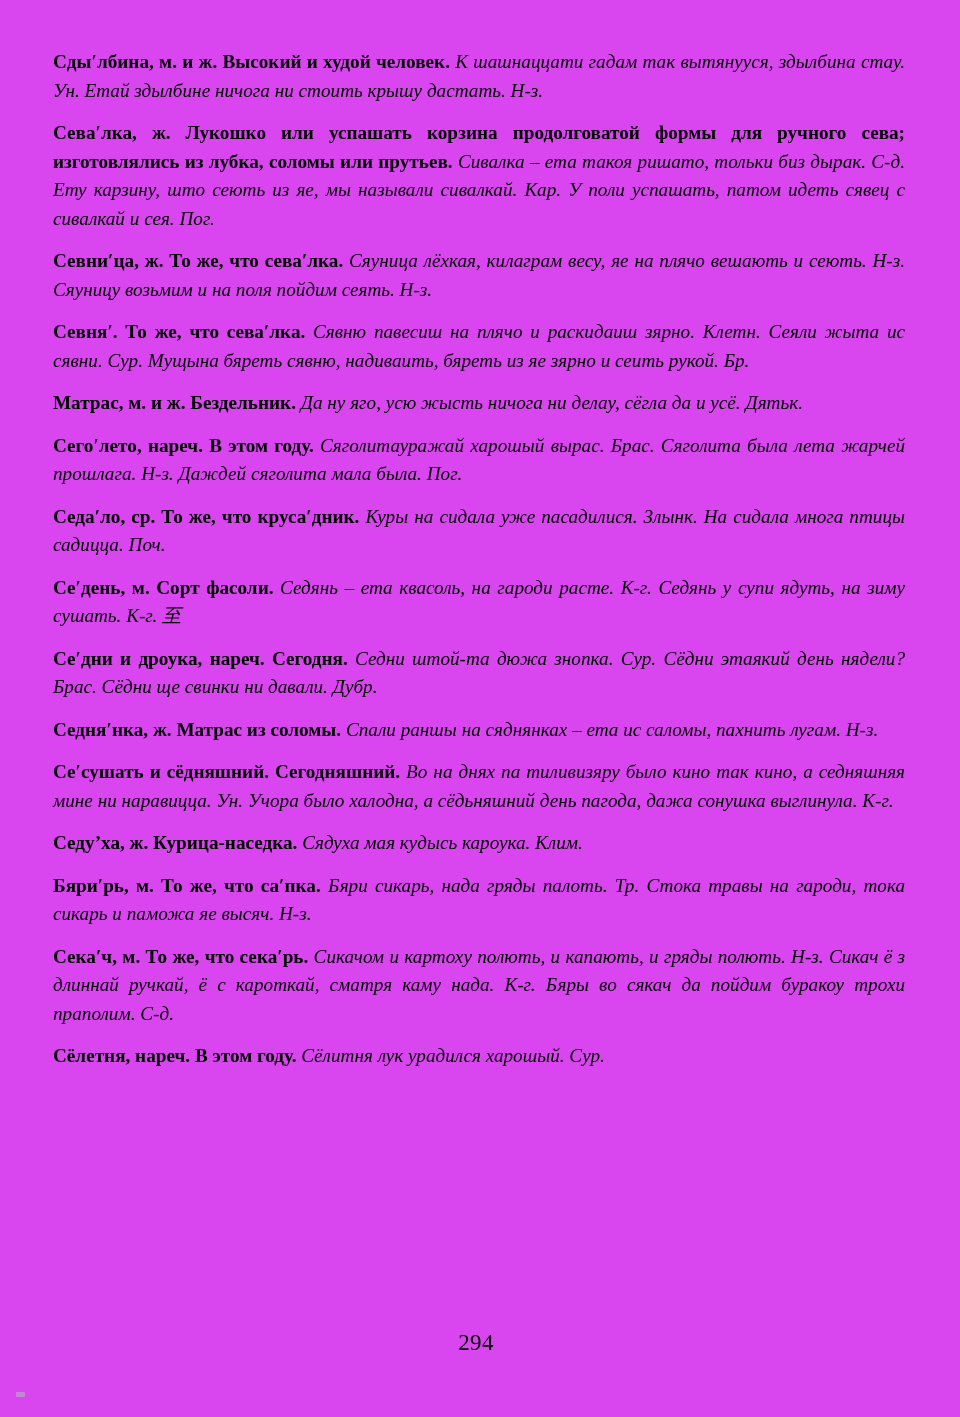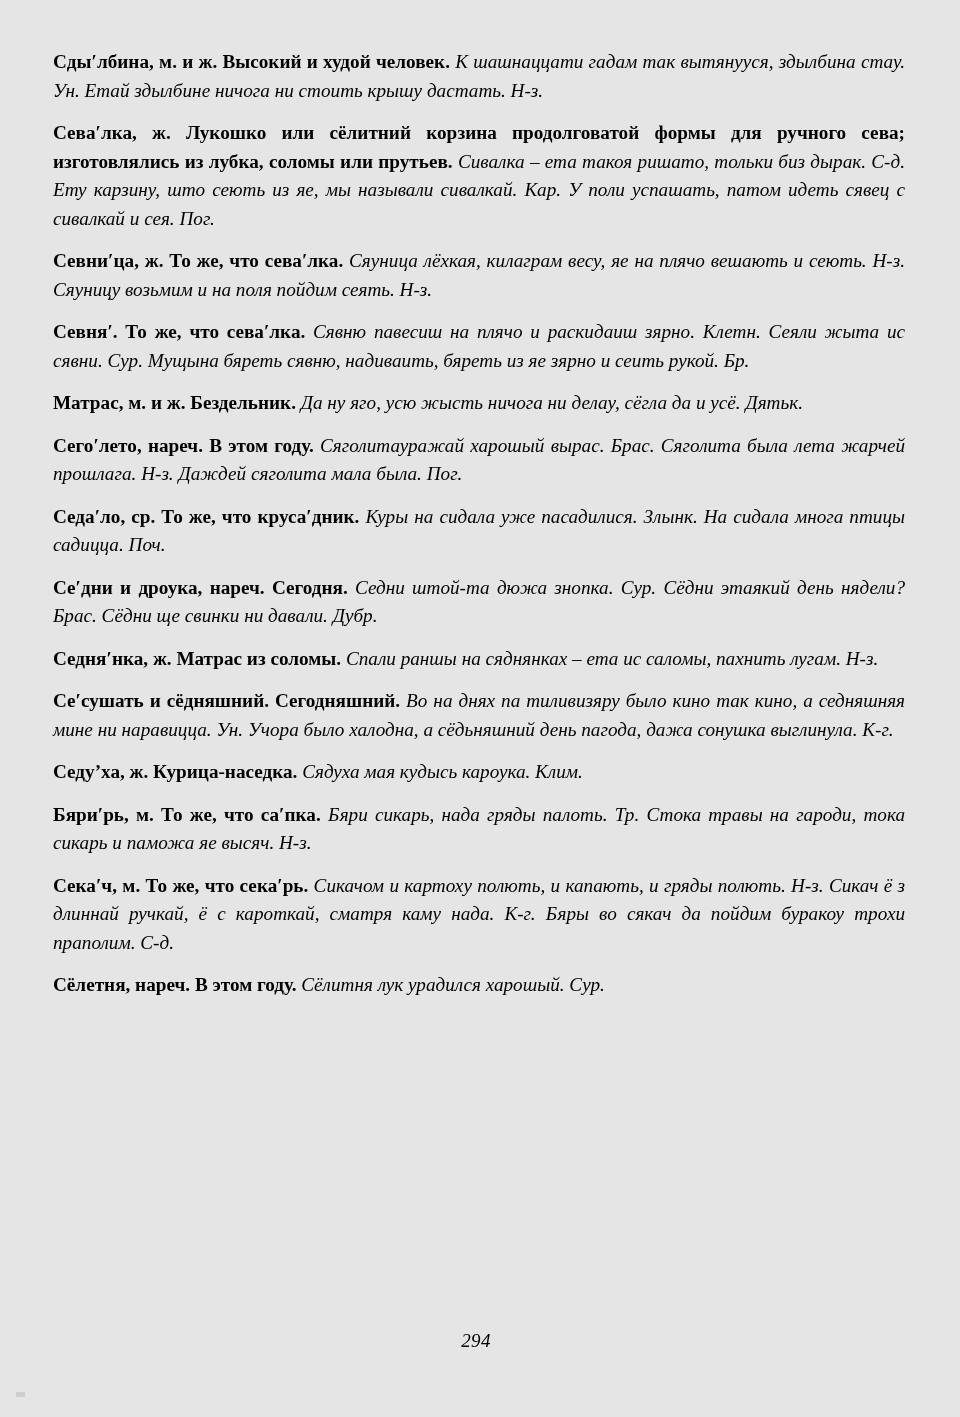--- a/index.html
+++ b/index.html
@@ -14,21 +14,21 @@
     position: relative;
     overflow: hidden;
     font-family: "Liberation Serif", "DejaVu Serif", serif;
     color: #000000;
   }
 
   
   .page {
     position: absolute;
     inset: 0;
-    background: #e5e5e5;
+    background: #d946ef;
   }
 
   .content {
     position: absolute;
     left: 53px;
     top: 48px;
     width: 852px;
   }
 
   .entry {
@@ -52,23 +52,22 @@
   .ex {
     font-style: italic;
   }
 
   .folio {
     position: absolute;
     left: 0;
     right: 8px;
     top: 1330px;
     text-align: center;
-    font-size: 19px;
+    font-size: 23px;
     letter-spacing: 0.3px;
-    font-style: italic;
   }
 
   
   .speck {
     position: absolute;
     left: 16px;
     top: 1392px;
     width: 9px;
     height: 5px;
     background: #b9b9bd;
@@ -82,21 +81,21 @@
 <div class="page">
 
   <div class="content">
 
     <p class="entry">
       <span class="hw">Сды′лбина, м. и ж. Высокий и худой человек.</span>
       <span class="ex">К шашнаццати гадам так вытянууся, здылбина стау. Ун. Етай здылбине ничога ни стоить крышу дастать. Н-з.</span>
     </p>
 
     <p class="entry">
-      <span class="hw">Сева′лка, ж. Лукошко или сёлитний корзина продолговатой формы для ручного сева; изготовлялись из лубка, соломы или прутьев.</span>
+      <span class="hw">Сева′лка, ж. Лукошко или успашать корзина продолговатой формы для ручного сева; изготовлялись из лубка, соломы или прутьев.</span>
       <span class="ex">Сивалка – ета такоя ришато, тольки биз дырак. С-д. Ету карзину, што сеють из яе, мы называли сивалкай. Кар.   У поли успашать, патом идеть сявец с сивалкай и сея. Пог.</span>
     </p>
 
     <p class="entry">
       <span class="hw">Севни′ца, ж. То же, что сева′лка.</span>
       <span class="ex">Сяуница лёхкая, килаграм весу, яе на плячо вешають и сеють. Н-з.    Сяуницу возьмим и на поля пойдим сеять. Н-з.</span>
     </p>
 
     <p class="entry">
       <span class="hw">Севня′. То же, что сева′лка.</span>
@@ -111,20 +110,24 @@
     <p class="entry">
       <span class="hw">Сего′лето, нареч. В этом году.</span>
       <span class="ex">Сяголитауражай харошый вырас. Брас.  Сяголита была лета жарчей прошлага. Н-з.  Даждей сяголита мала была. Пог.</span>
     </p>
 
     <p class="entry">
       <span class="hw">Седа′ло, ср. То же, что круса′дник.</span>
       <span class="ex">Куры на сидала уже пасадилися. Злынк.  На сидала многа птицы садицца. Поч.</span>
     </p>
 
+    <p class="entry">
+      <span class="hw">Се′день, м. Сорт фасоли.</span>
+      <span class="ex">Седянь – ета квасоль, на гароди расте. К-г.  Седянь у супи ядуть, на зиму сушать. К-г.  至</span>
+    </p>
 
     <p class="entry">
       <span class="hw">Се′дни и дроука, нареч. Сегодня.</span>
       <span class="ex">Седни штой-та дюжа знопка. Сур. Сёдни этаякий день нядели? Брас.  Сёдни ще свинки ни давали. Дубр.</span>
     </p>
 
 
     <p class="entry">
       <span class="hw">Седня′нка, ж. Матрас из соломы.</span>
       <span class="ex">Спали раншы на сяднянках – ета ис саломы, пахнить лугам. Н-з.</span>

